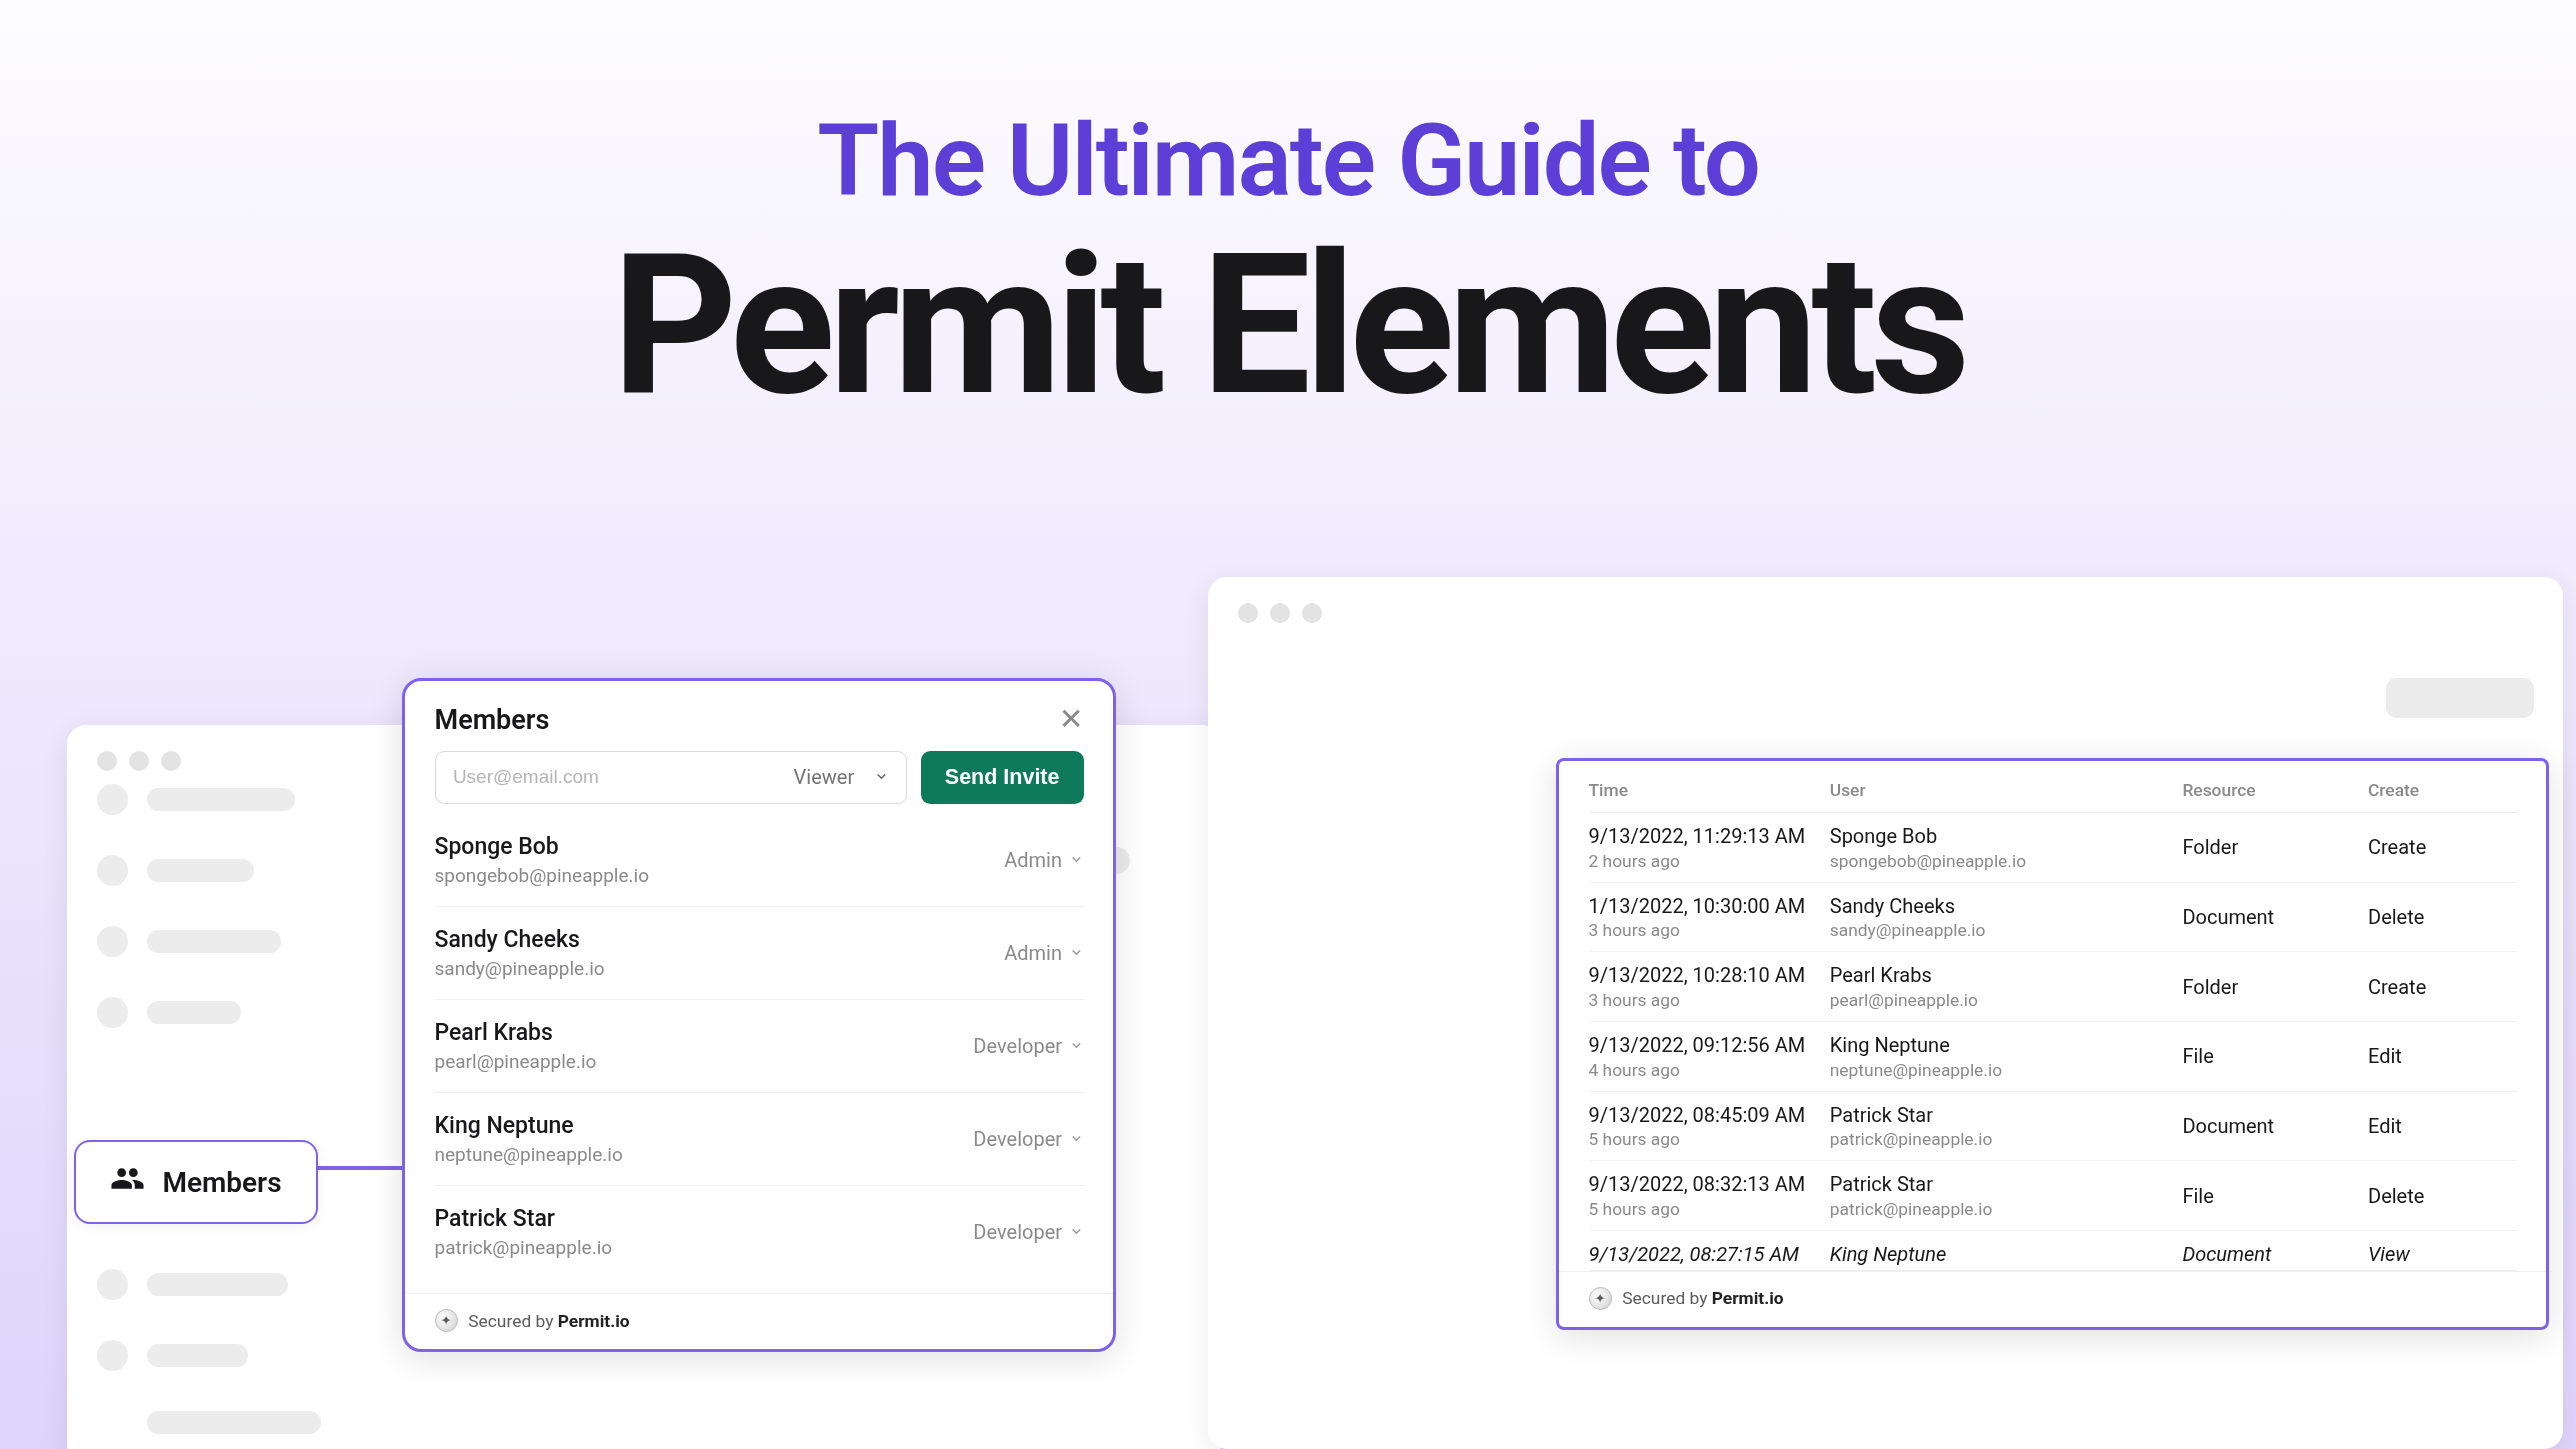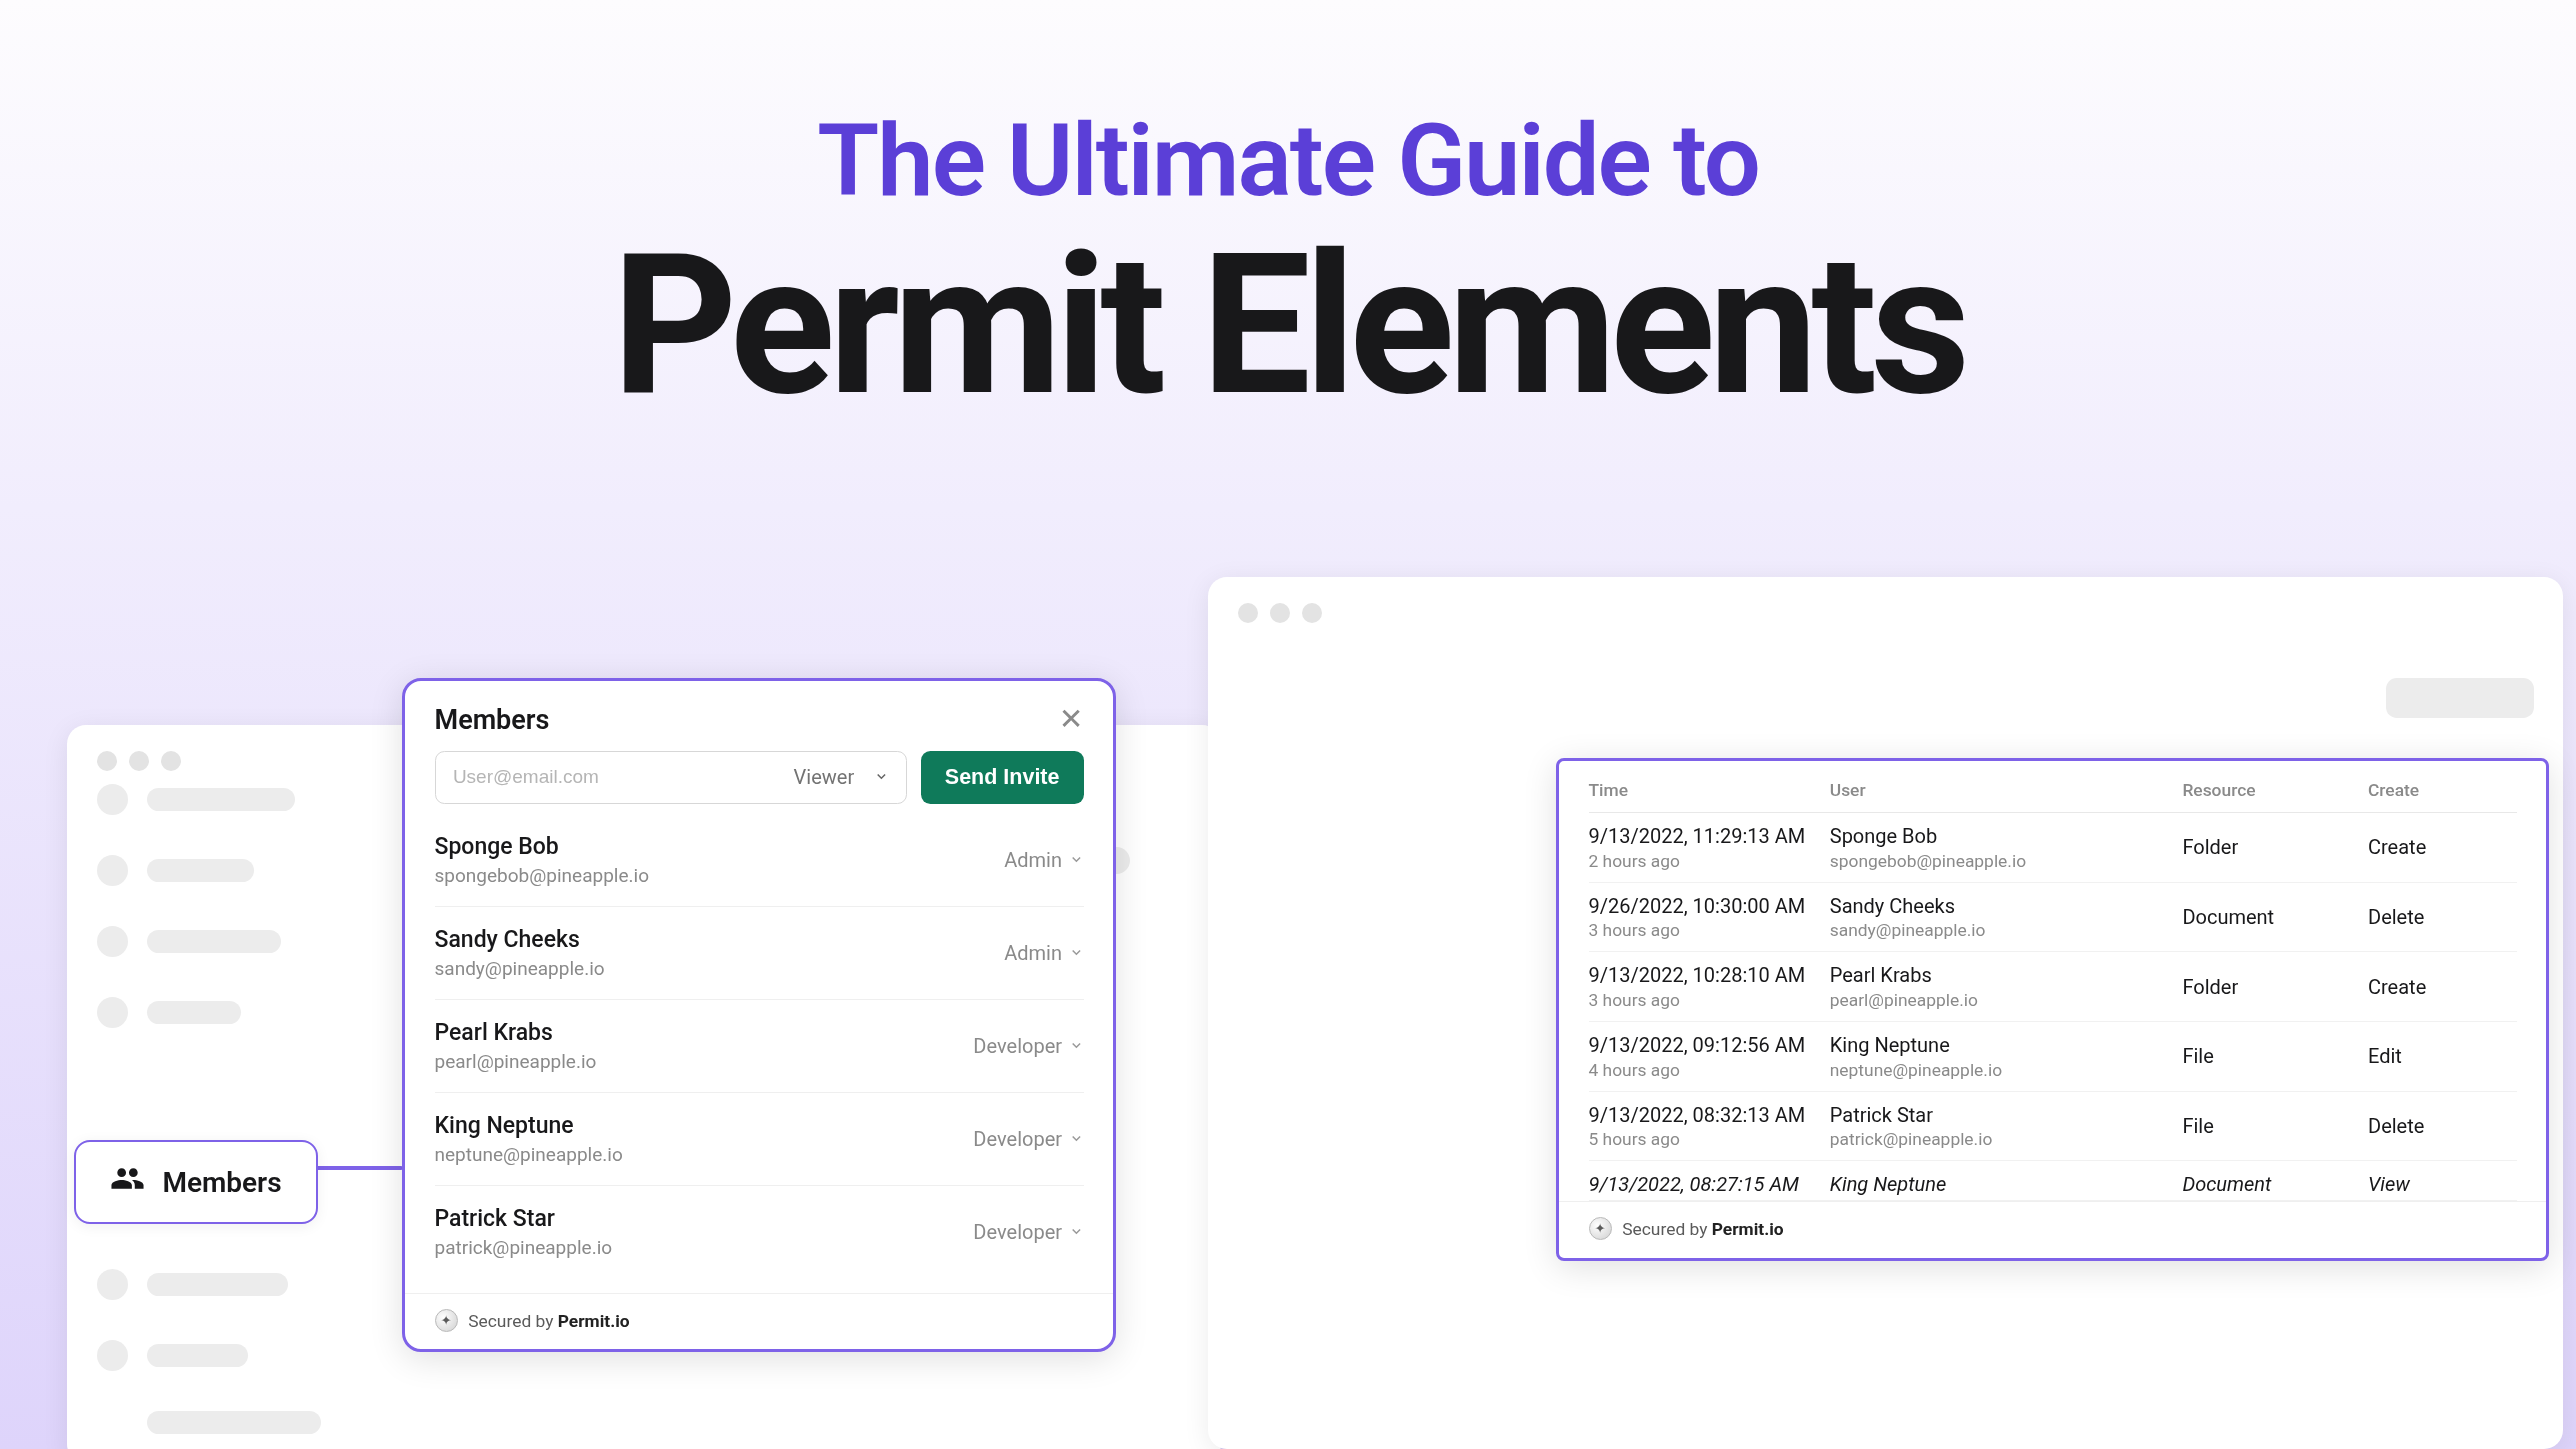--- a/index.html
+++ b/index.html
@@ -310,21 +310,21 @@
             </td>
             <td>
               <div class="t1">Sponge Bob</div>
               <div class="t2">spongebob@pineapple.io</div>
             </td>
             <td class="res">Folder</td>
             <td class="act">Create</td>
           </tr>
           <tr>
             <td>
-              <div class="t1">9/26/2022, 10:30:00 AM</div>
+              <div class="t1">1/13/2022, 10:30:00 AM</div>
               <div class="t2">3 hours ago</div>
             </td>
             <td>
               <div class="t1">Sandy Cheeks</div>
               <div class="t2">sandy@pineapple.io</div>
             </td>
             <td class="res">Document</td>
             <td class="act">Delete</td>
           </tr>
           <tr>
@@ -342,20 +342,32 @@
           <tr>
             <td>
               <div class="t1">9/13/2022, 09:12:56 AM</div>
               <div class="t2">4 hours ago</div>
             </td>
             <td>
               <div class="t1">King Neptune</div>
               <div class="t2">neptune@pineapple.io</div>
             </td>
             <td class="res">File</td>
+            <td class="act">Edit</td>
+          </tr>
+          <tr>
+            <td>
+              <div class="t1">9/13/2022, 08:45:09 AM</div>
+              <div class="t2">5 hours ago</div>
+            </td>
+            <td>
+              <div class="t1">Patrick Star</div>
+              <div class="t2">patrick@pineapple.io</div>
+            </td>
+            <td class="res">Document</td>
             <td class="act">Edit</td>
           </tr>
           <tr>
             <td>
               <div class="t1">9/13/2022, 08:32:13 AM</div>
               <div class="t2">5 hours ago</div>
             </td>
             <td>
               <div class="t1">Patrick Star</div>
               <div class="t2">patrick@pineapple.io</div>

